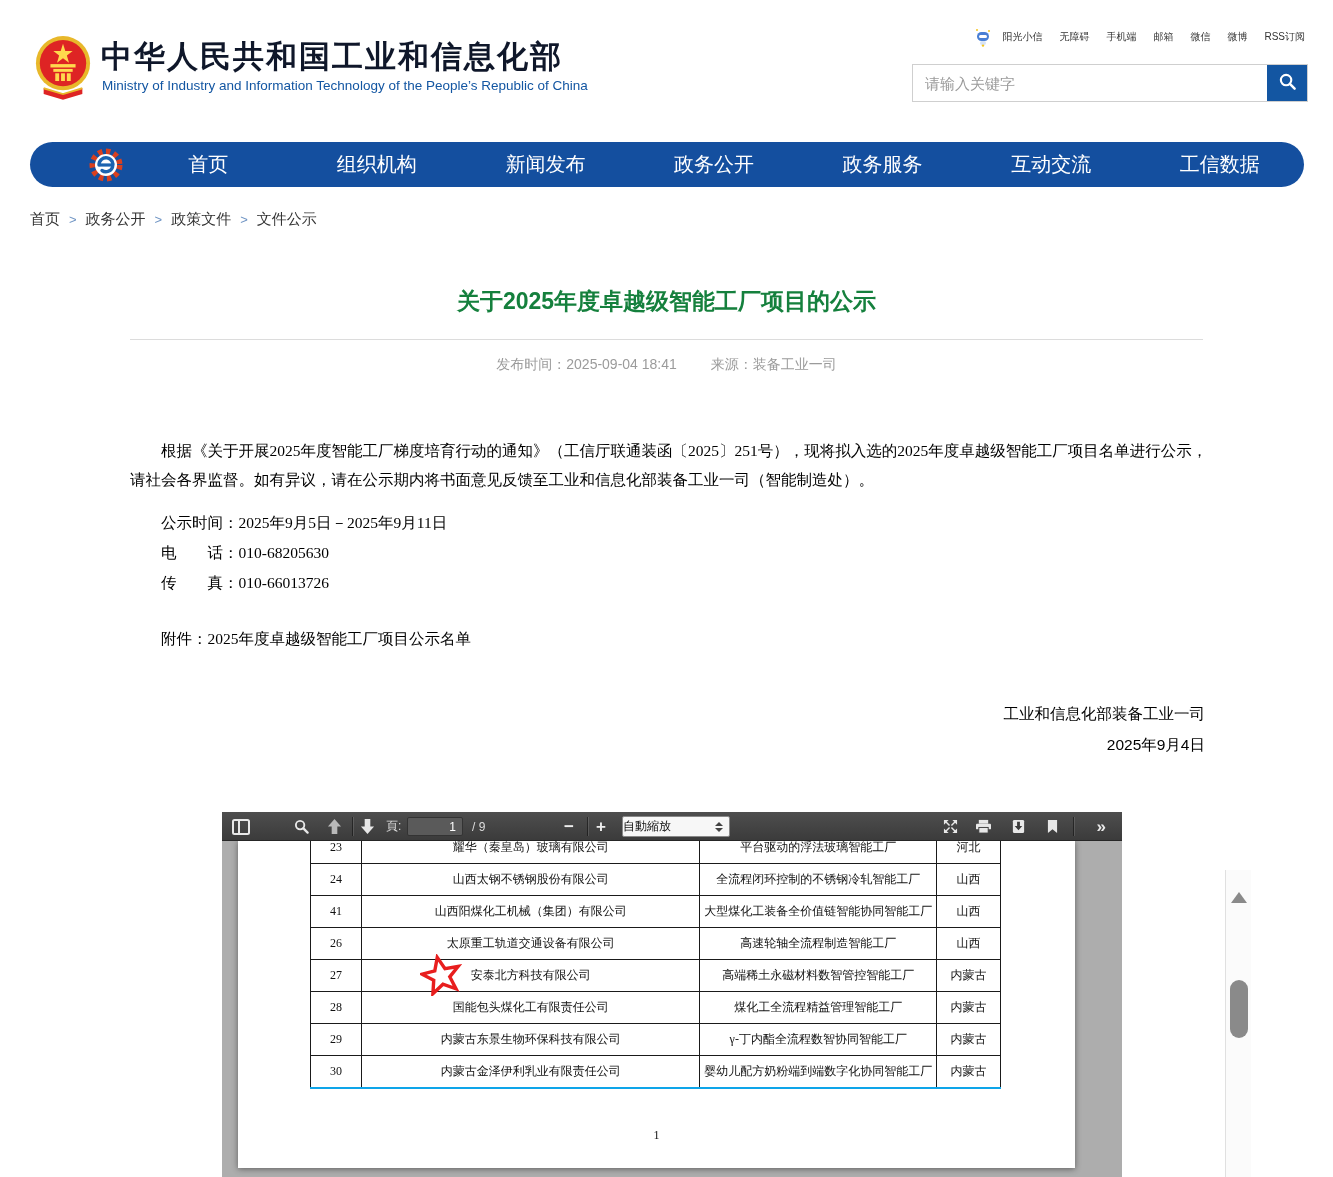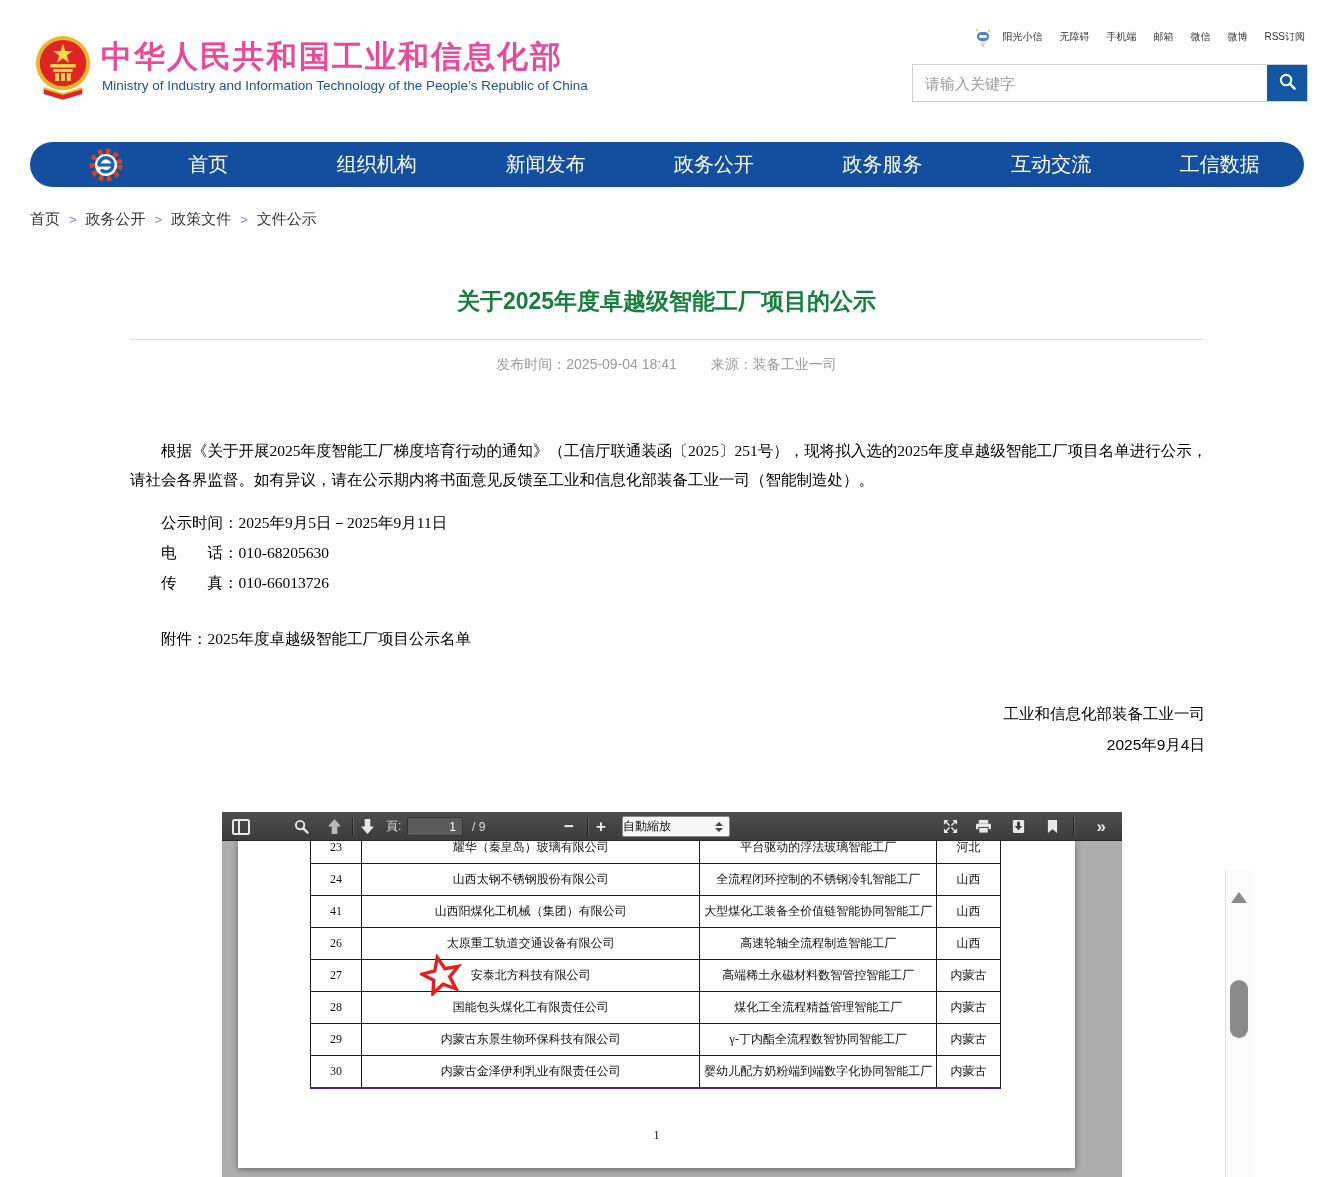--- a/index.html
+++ b/index.html
@@ -2,21 +2,21 @@
 <html><head>
 <meta charset="utf-8">
 <style>
   * { margin:0; padding:0; box-sizing:border-box; }
   html,body { width:1333px; height:1177px; background:#fff; overflow:hidden;
     font-family:"Liberation Sans", sans-serif; }
 
   
   .header { position:relative; width:1333px; height:130px; background:#fff; }
   .emblem { position:absolute; left:34px; top:34px; width:58px; height:66px; }
-  .site-title { position:absolute; left:101px; top:36px; color:#ec4899; font-size:31px;
+  .site-title { position:absolute; left:101px; top:36px; color:#0f172a; font-size:31px;
     font-weight:bold; letter-spacing:2px; white-space:nowrap; }
   .site-sub { position:absolute; left:102px; top:78px; color:#1356a2; font-size:13.5px; white-space:nowrap; }
   .quick-links { position:absolute; right:28px; top:27px; display:flex; align-items:center;
     gap:17px; font-size:10px; color:#333; }
   .quick-links span[data-interactable="true"] { cursor:pointer; }
   .robot-ico { width:20px; height:20px; display:inline-block; margin-right:-8px; }
   .search-box { position:absolute; left:912px; top:64px; width:396px; height:38px;
     border:1px solid #cfcfcf; display:flex; background:#fff; }
   .search-box input { flex:1; border:0; outline:none; padding:0 12px; font-size:15px; color:#333;
     font-family:"Liberation Sans",sans-serif; }
@@ -73,21 +73,21 @@
   .zs-down { border-top:4px solid #444; }
   .plusminus { font-size:17px; color:#eee; font-weight:bold; }
 
   .pdf-content { position:absolute; left:0; top:29px; width:1031px; height:336px; overflow:hidden; }
   .pdf-page { position:absolute; left:16px; top:0; width:837px; height:327px; background:#fff;
     box-shadow:0 1px 6px rgba(0,0,0,.45); overflow:hidden; }
   .doc-table { position:absolute; left:72px; top:-10px; width:691px; border-collapse:collapse;
     font-family:"Liberation Serif", serif; }
   .doc-table td { border:1px solid #1a1a1a; height:32px; text-align:center; font-size:12px;
     color:#111; padding:0 2px; }
-  .doc-table tr:last-child td { border-bottom:2px solid #4c1d95; }
+  .doc-table tr:last-child td { border-bottom:2px solid #0ea5e9; }
   .col-num { width:51px; }
   .col-company { width:339px; }
   .col-project { width:237px; }
   .col-prov { width:64px; }
   .star-cell { position:relative; }
   .red-star { position:absolute; left:58px; top:-6px; width:42px; height:42px; }
   .page-footer { position:absolute; left:0; top:287px; width:837px; text-align:center;
     font-size:12px; color:#111; font-family:"Liberation Serif", serif; }
 
   .pdf-scrollbar { position:absolute; right:2px; top:29px; width:26px; height:336px; background:#fbfbfb;

